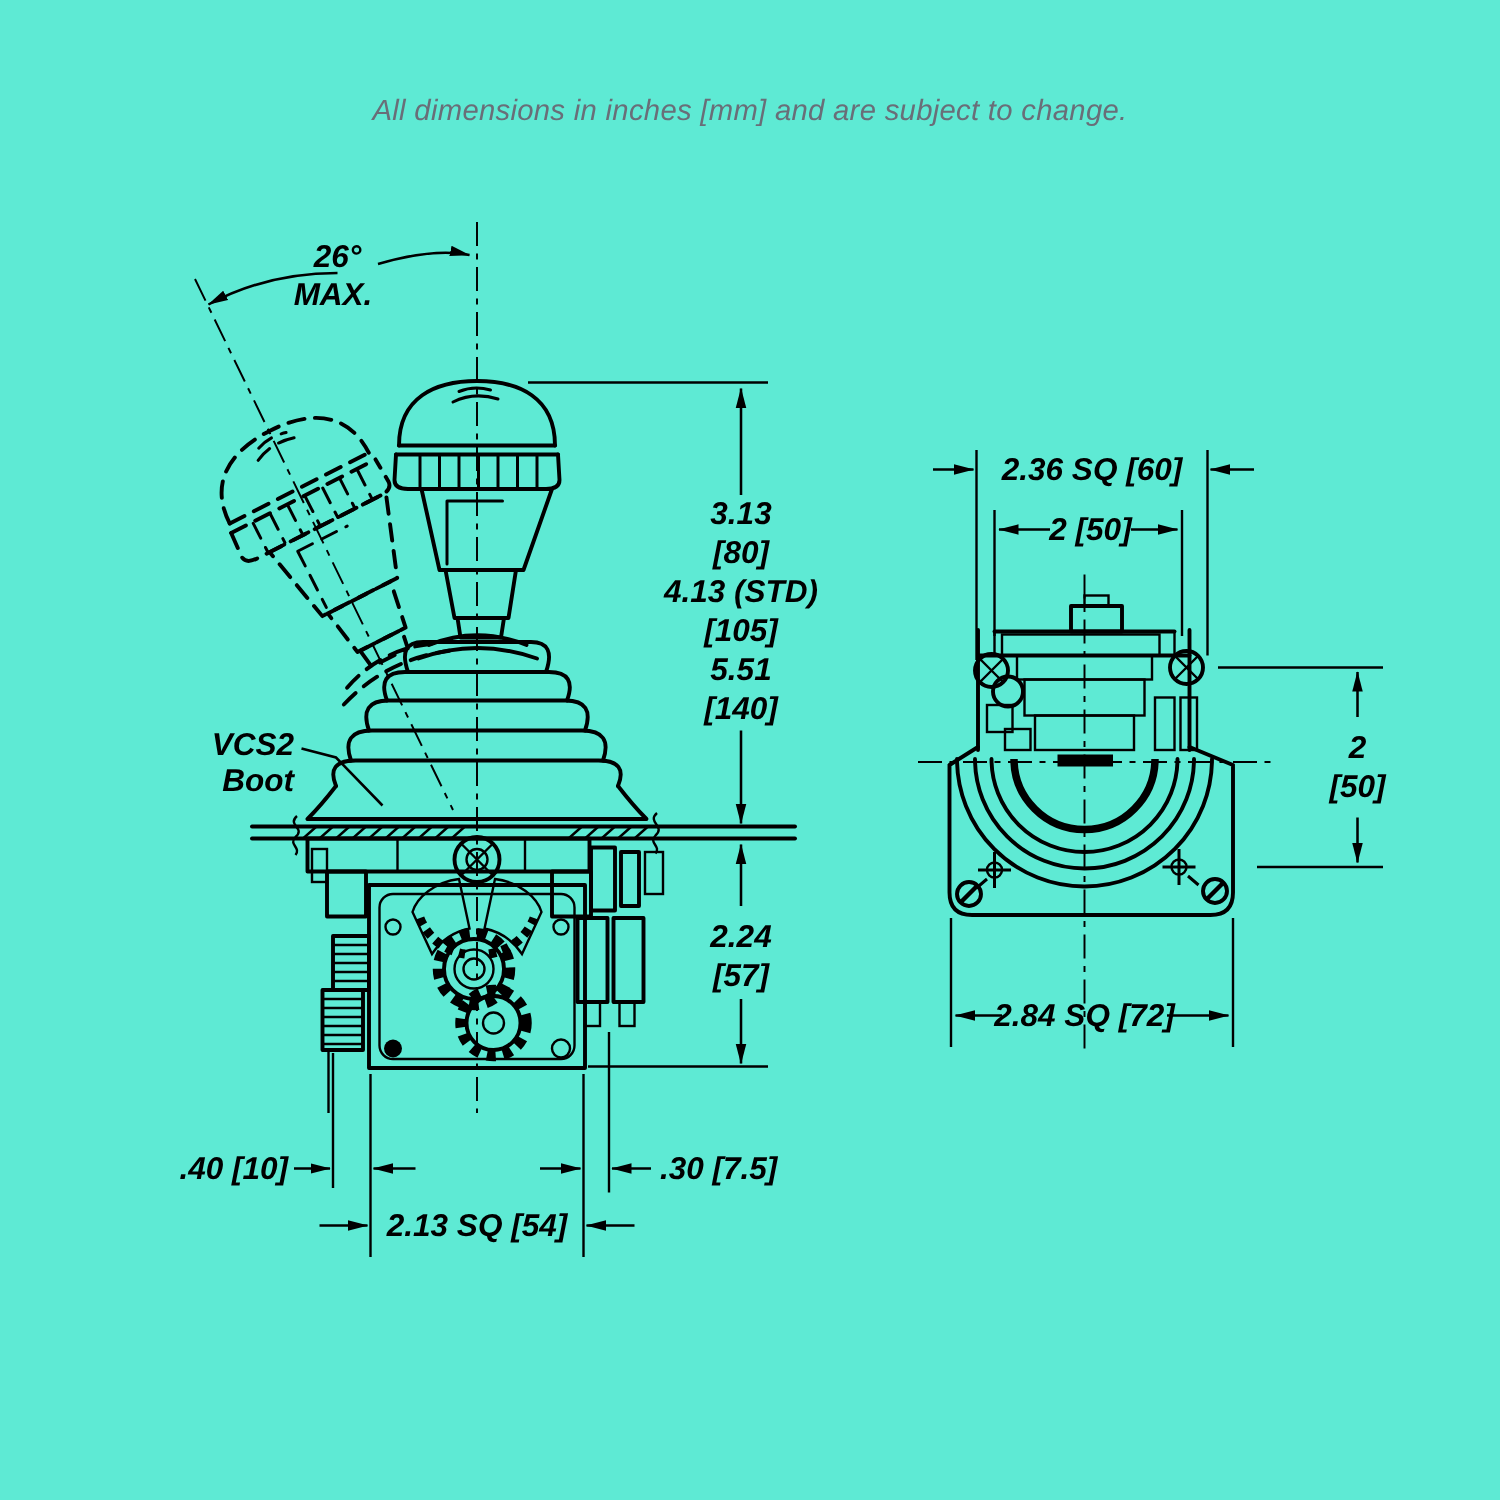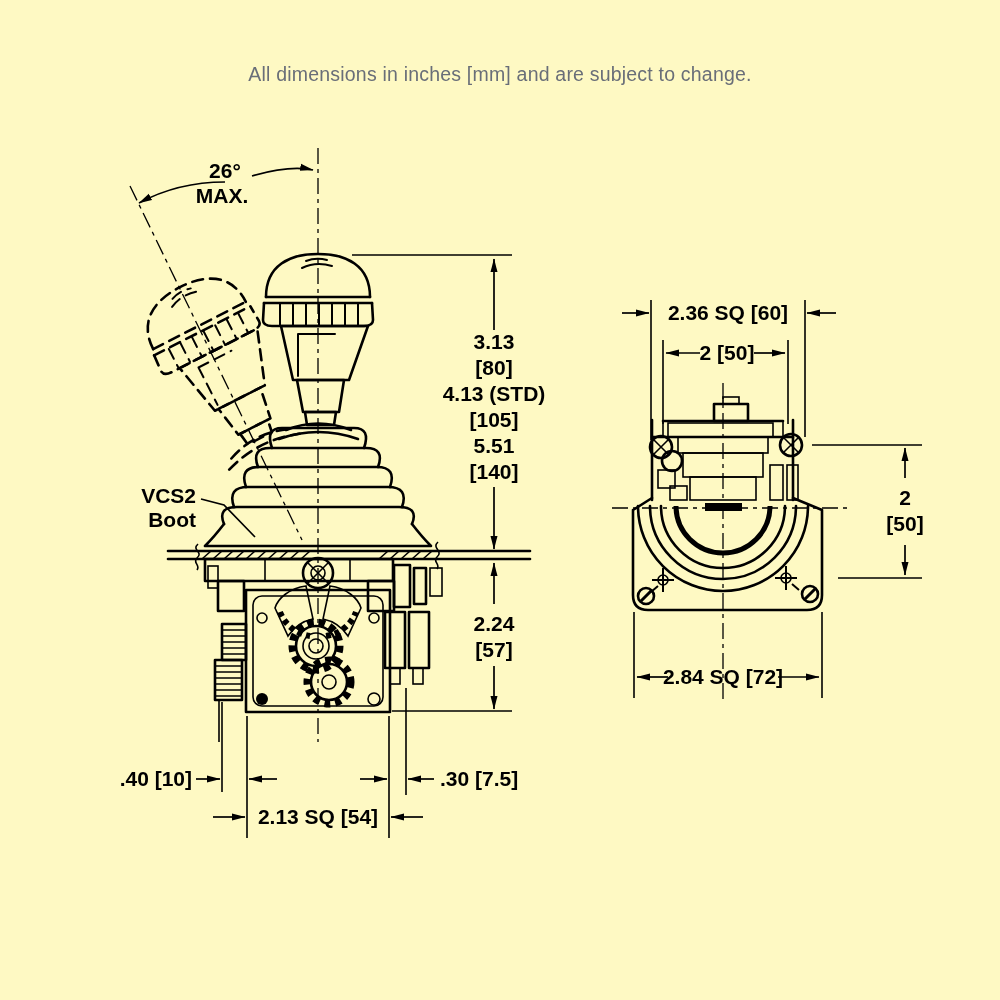--- a/index.html
+++ b/index.html
@@ -1,17 +1,17 @@
 <!DOCTYPE html>
 <html><head>
 <meta charset="utf-8">
 <style>
   html,body{margin:0;padding:0;background:#ffffff;}
-  #canvas{position:relative;width:1000px;height:1000px;background:#fef9c3;overflow:hidden;
-          font-family:"Liberation Sans", sans-serif;}
+  #canvas{position:relative;width:1000px;height:1000px;background:#5eead4;overflow:hidden;
+          font-family:"Liberation Sans", sans-serif;font-style:italic;}
   .note{position:absolute;top:63px;left:0;width:1000px;text-align:center;
         font-size:19.5px;letter-spacing:.2px;color:#696e78;}
   svg{position:absolute;top:0;left:0;}
   .dimtxt{font-family:"Liberation Sans",sans-serif;font-weight:bold;font-size:21px;fill:#000;}
   .obj{stroke:#000;fill:none;stroke-width:2.6;stroke-linejoin:round;stroke-linecap:round;}
   .thin{stroke:#000;fill:none;stroke-width:1.6;}
   .dim{stroke:#000;fill:none;stroke-width:1.7;}
   .cl{stroke:#000;fill:none;stroke-width:1.3;stroke-dasharray:16 5 4 5;}
   .dash{stroke-dasharray:11 7;}
 </style>

